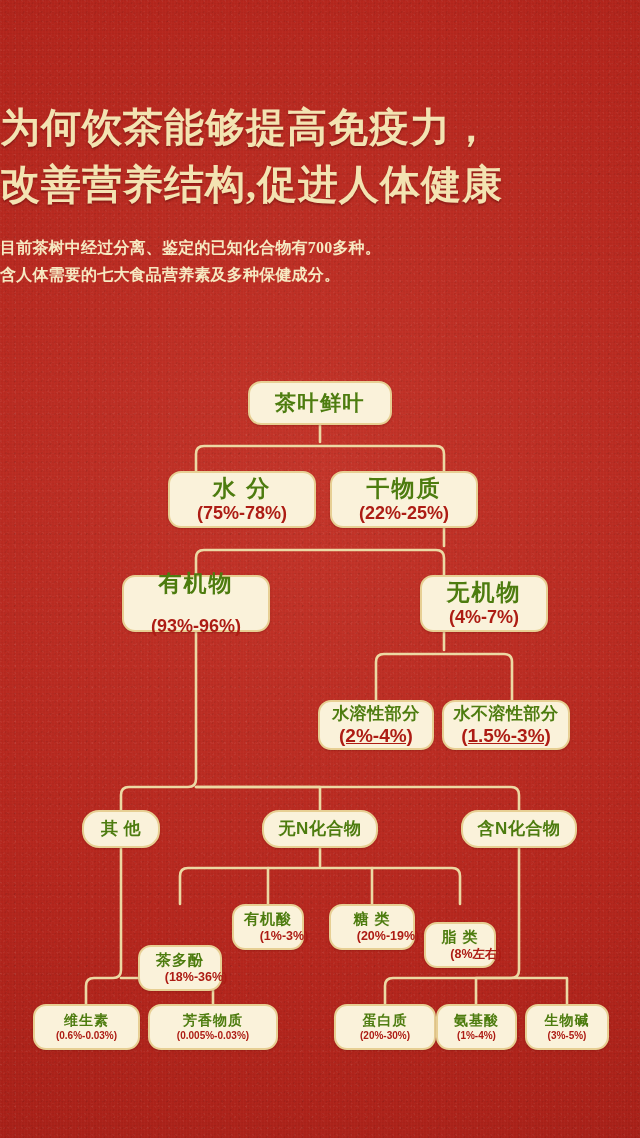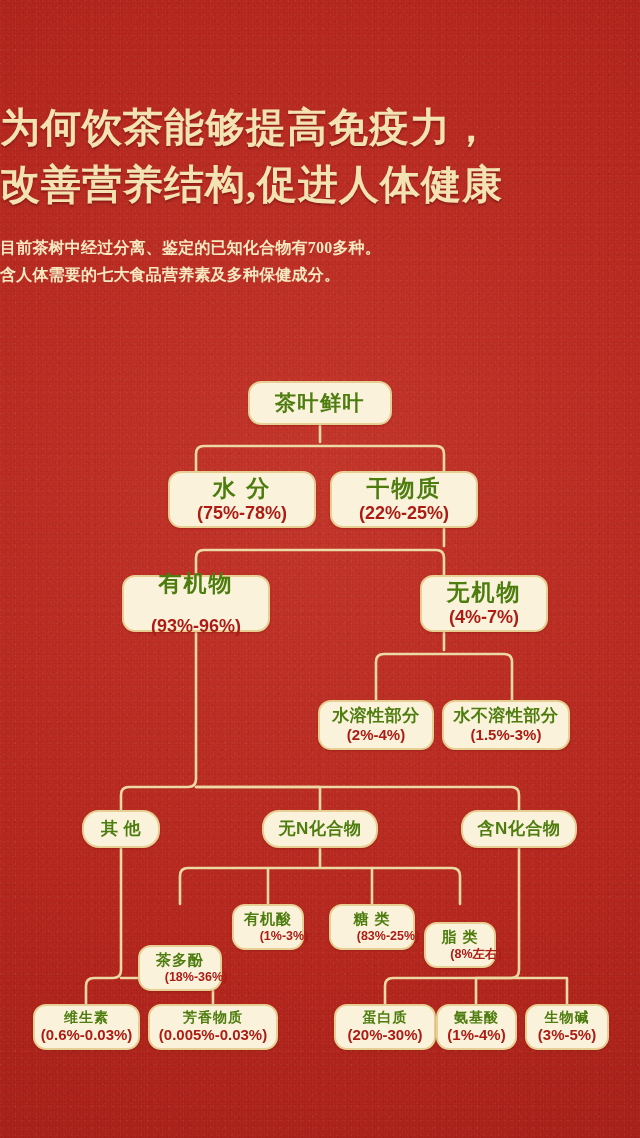--- a/index.html
+++ b/index.html
@@ -105,25 +105,25 @@
     color: #ad1c14;
     white-space: nowrap;
     line-height: 1.12;
     margin-top: 2px;
   }
   
   .t-xl .node-title { font-size: 23px; letter-spacing: 2px; }
   .t-xl .node-sub   { font-size: 18px; letter-spacing: 0px; }
   .t-lg .node-title { font-size: 21px; letter-spacing: 1.5px; }
   .t-md .node-title { font-size: 17px; letter-spacing: 0.5px; }
-  .t-md .node-sub   { font-size: 15px; }
+  .t-md .node-sub   { font-size: 19px; text-decoration: underline; }
   .t-sm .node-title { font-size: 15px; letter-spacing: 1px; }
   .t-sm .node-sub   { font-size: 12.5px; padding-left: 32px; }
   .t-xs .node-title { font-size: 14px; letter-spacing: 1px; }
-  .t-xs .node-sub   { font-size: 15px; }
+  .t-xs .node-sub   { font-size: 10px; }
   .pill { border-radius: 17px; }
   svg.links { position: absolute; left: 0; top: 0; }
 </style>
 </head>
 <body>
 
 <div id="poster">
 
   <div class="header">
     <h1 class="title">
@@ -212,21 +212,21 @@
     <div class="node-box t-sm" style="left:138px; top:534px; width:84px; height:46px;margin-top:41px;">
       <span class="node-title">茶多酚</span>
       <span class="node-sub">(18%-36%)</span>
     </div>
     <div class="node-box t-sm" style="left:232px; top:534px; width:72px; height:46px;">
       <span class="node-title">有机酸</span>
       <span class="node-sub">(1%-3%)</span>
     </div>
     <div class="node-box t-sm" style="left:329px; top:534px; width:86px; height:46px;">
       <span class="node-title">糖 类</span>
-      <span class="node-sub">(83%-25%)</span>
+      <span class="node-sub">(20%-19%)</span>
     </div>
     <div class="node-box t-sm" style="left:424px; top:552px; width:72px; height:46px;">
       <span class="node-title">脂 类</span>
       <span class="node-sub">(8%左右)</span>
     </div>
 
     <div class="node-box t-xs" style="left:33px; top:634px; width:107px; height:46px;">
       <span class="node-title">维生素</span>
       <span class="node-sub">(0.6%-0.03%)</span>
     </div>

